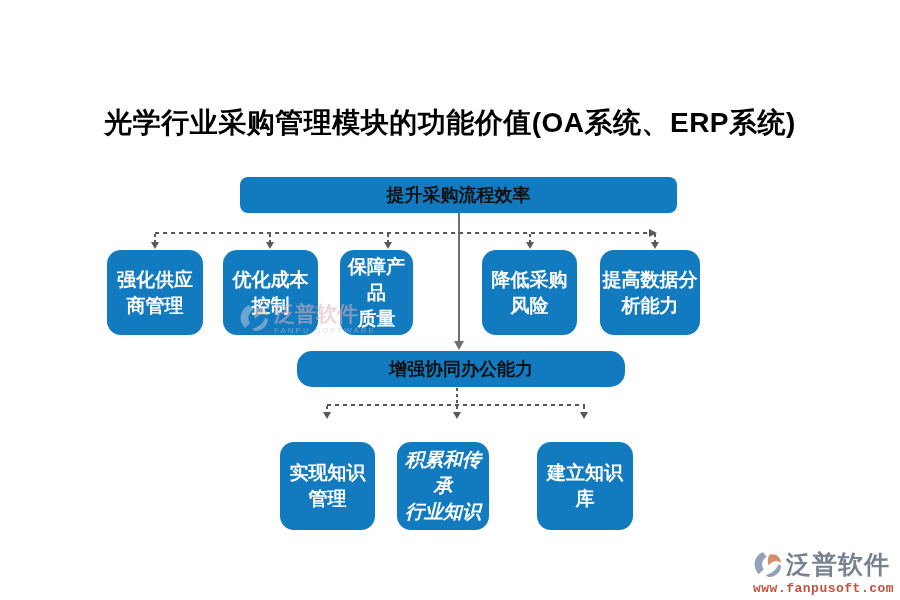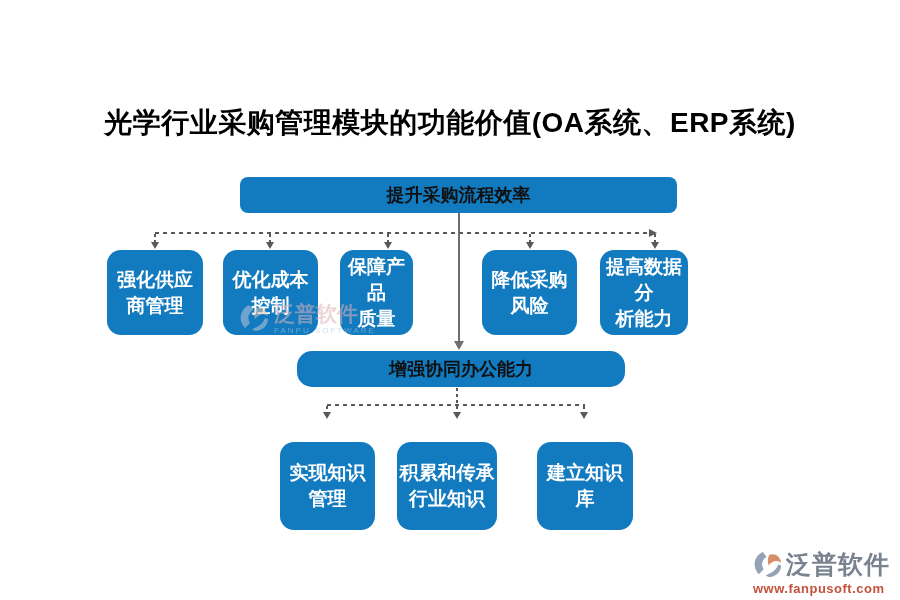--- a/index.html
+++ b/index.html
@@ -41,21 +41,21 @@
   .tri-right{position:absolute;width:0;height:0;border-top:4px solid transparent;border-bottom:4px solid transparent;border-left:8px solid var(--dash_gray);}
   
   .watermark{position:absolute;left:240px;top:302px;display:flex;align-items:flex-start;opacity:0.55;pointer-events:none;}
   .wm-text{margin-left:4px;}
   .wm-name{font-size:21px;font-weight:bold;color:#DCB3BA;line-height:24px;}
   .wm-sub{font-size:8px;letter-spacing:2px;color:#A9C6E2;line-height:10px;}
   
   .logo{position:absolute;left:753px;top:548px;width:142px;}
   .logo-row{display:flex;align-items:center;}
   .logo-name{font-size:25px;font-weight:bold;color:var(--logo_gray);margin-left:2px;letter-spacing:1px;}
-  .logo-url{font-family:Liberation Sans, sans-serif;font-size:13px;font-weight:bold;color:var(--logo_url_red);margin-top:0px;letter-spacing:0.5px;}
+  .logo-url{font-family:Liberation Mono, monospace;font-size:13px;font-weight:bold;color:var(--logo_url_red);margin-top:0px;letter-spacing:0.5px;}
 </style>
 </head>
 <body>
 
 <div class="canvas">
 
   <h1 class="title">光学行业采购管理模块的功能价值(OA系统、ERP系统)</h1>
 
   <div class="node bar" style="left:240px;top:177px;width:437px;">
     <span>提升采购流程效率</span>
@@ -87,21 +87,21 @@
     <span>控制</span>
   </div>
   <div class="node card" style="left:340px;top:250px;width:73px;">
     <span>保障产品</span>
     <span>质量</span>
   </div>
   <div class="node card" style="left:482px;top:250px;width:95px;">
     <span>降低采购</span>
     <span>风险</span>
   </div>
-  <div class="node card" style="left:600px;top:250px;width:88px;">
+  <div class="node card" style="left:600px;top:250px;width:100px;">
     <span>提高数据分</span>
     <span>析能力</span>
   </div>
 
   <div class="node bar" style="left:297px;top:351px;width:328px;border-radius:15px;">
     <span>增强协同办公能力</span>
   </div>
 
   <div class="vdash" style="left:456px;top:388px;height:17px;"></div>
   <div class="hdash" style="left:327px;top:404px;width:258px;"></div>
@@ -109,21 +109,21 @@
   <div class="tri-down" style="left:323px;top:412px;"></div>
   <div class="vdash" style="left:456px;top:406px;height:6px;"></div>
   <div class="tri-down" style="left:453px;top:412px;"></div>
   <div class="vdash" style="left:583px;top:406px;height:6px;"></div>
   <div class="tri-down" style="left:580px;top:412px;"></div>
 
   <div class="node card3" style="left:280px;top:421px;width:95px;">
     <span>实现知识</span>
     <span>管理</span>
   </div>
-  <div class="node card3" style="left:397px;top:421px;width:100px;">
+  <div class="node card3" style="left:397px;top:421px;width:92px;font-style:italic;">
     <span>积累和传承</span>
     <span>行业知识</span>
   </div>
   <div class="node card3" style="left:537px;top:421px;width:96px;">
     <span>建立知识</span>
     <span>库</span>
   </div>
 
   <div class="watermark">
     <svg width="30" height="32" viewBox="0 0 30 32">

